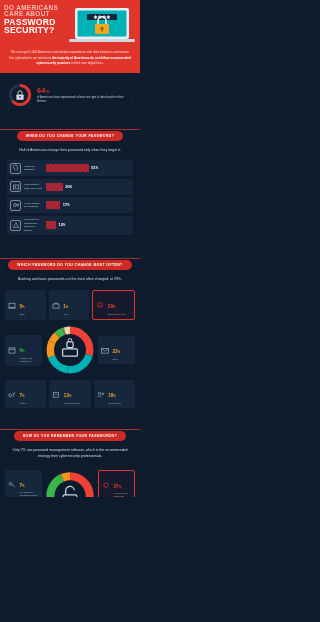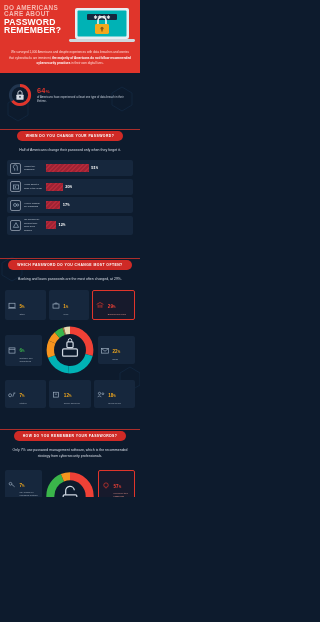--- a/index.html
+++ b/index.html
@@ -78,21 +78,21 @@
 </head>
 <body>
 
 <div class="page">
 
   <div class="header">
     <div class="title">
       <span class="l1">DO AMERICANS</span>
       <span class="l2">CARE ABOUT</span>
       <span class="l3">PASSWORD</span>
-      <span class="l4">REMEMBER?</span>
+      <span class="l4">SECURITY?</span>
     </div>
     <svg class="laptop" viewBox="0 0 70 37">
       <rect x="8" y="1" width="54" height="31" rx="2" fill="#e8eef2"></rect>
       <rect x="10.5" y="3.5" width="49" height="26" rx="1" fill="#00b2b5"></rect>
       <rect x="20" y="7" width="30" height="6" rx="1" fill="#16273d"></rect>
       <text x="35" y="12" font-size="5" fill="#f2f2f2" text-anchor="middle" font-family="Liberation Sans, sans-serif">✱✱✱✱</text>
       <rect x="28" y="17" width="14" height="10" rx="1.4" fill="#f2a81d"></rect>
       <path d="M31 17 v-3.2 a4 4 0 0 1 8 0 V17" fill="none" stroke="#f2f2f2" stroke-width="1.6"></path>
       <circle cx="35" cy="21.2" r="1.5" fill="#8a5a12"></circle>
       <rect x="34.3" y="21.5" width="1.4" height="3" fill="#8a5a12"></rect>

